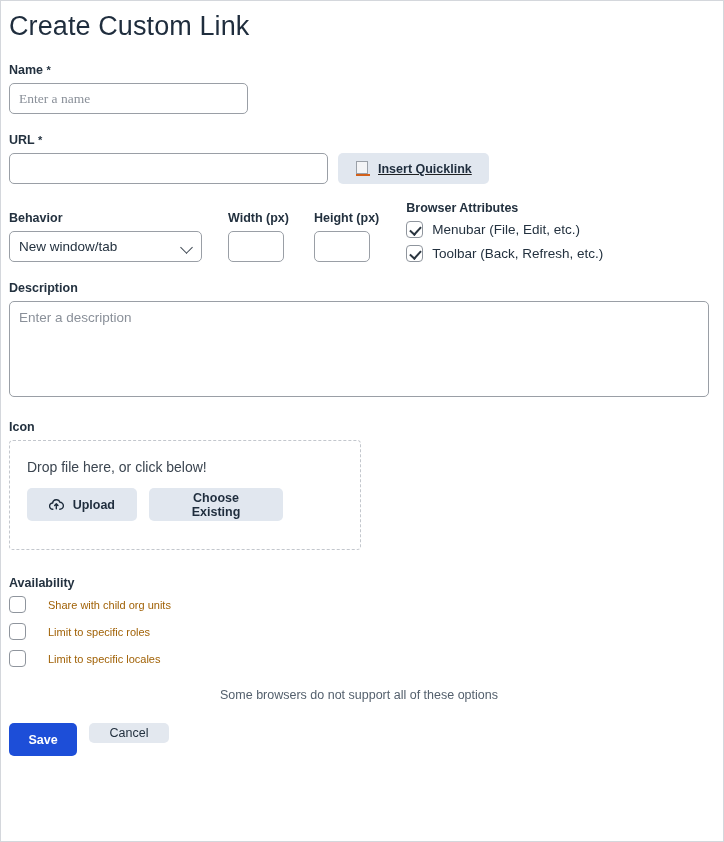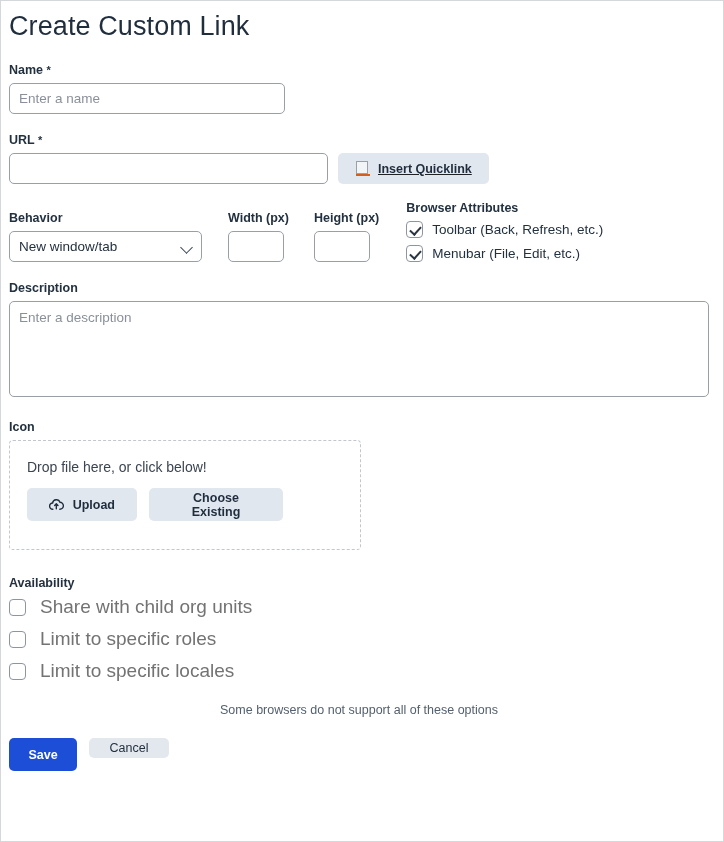--- a/index.html
+++ b/index.html
@@ -49,21 +49,21 @@
     border: 1px solid #9a9fa6;
     border-radius: 5px;
     background: #fff;
     font-family: "Liberation Sans", sans-serif;
     font-size: 13.5px;
     color: #23313f;
     padding: 0 9px;
     outline: none;
   }
   .text-input::placeholder { color: #8a9099; }
-  #name-input { width: 276px; }
+  #name-input { width: 239px; font-family: Liberation Serif, serif; }
   #url-input { width: 319px; }
   .row { display: flex; align-items: flex-start; text-decoration: underline; }
 
   
   .url-row { margin-top: 0; }
   .quicklink-btn {
     box-sizing: border-box;
     height: 31px;
     margin-left: 10px;
     background: #e1e7ef;
@@ -200,23 +200,23 @@
     color: #1f2d3d;
     cursor: pointer;
   }
   #upload-btn { width: 110px; }
   #choose-btn { width: 134px; }
 
   
   .avail-block { margin-top: 26px; }
   .avail-line { display: flex; align-items: center; margin-bottom: 10px; }
   .avail-label {
-    font-size: 19px;
-    color: #737373;
-    margin-left: 14px;
+    font-size: 11px;
+    color: #a16207;
+    margin-left: 22px;
   }
 
   .note {
     font-size: 12.5px;
     color: #54606d;
     text-align: center;
     margin-top: 21px;
     width: 700px;
   }
 
@@ -295,25 +295,25 @@
 
     <div class="col-height">
       <div class="field-label">Height (px)</div>
       <input class="text-input wh-input" type="text" value="" style="">
     </div>
 
     <div class="col-attrs">
       <div class="field-label">Browser Attributes</div>
       <div class="cb-line">
         <span class="checkbox checked"></span>
-        <span class="cb-label">Toolbar (Back, Refresh, etc.)</span>
+        <span class="cb-label">Menubar (File, Edit, etc.)</span>
       </div>
       <div class="cb-line">
         <span class="checkbox checked"></span>
-        <span class="cb-label">Menubar (File, Edit, etc.)</span>
+        <span class="cb-label">Toolbar (Back, Refresh, etc.)</span>
       </div>
     </div>
   </div>
 
   <div class="desc-block">
     <div class="field-label">Description</div>
     <textarea class="textarea" placeholder="Enter a description" style=""></textarea>
   </div>
 
   <div class="icon-block">

